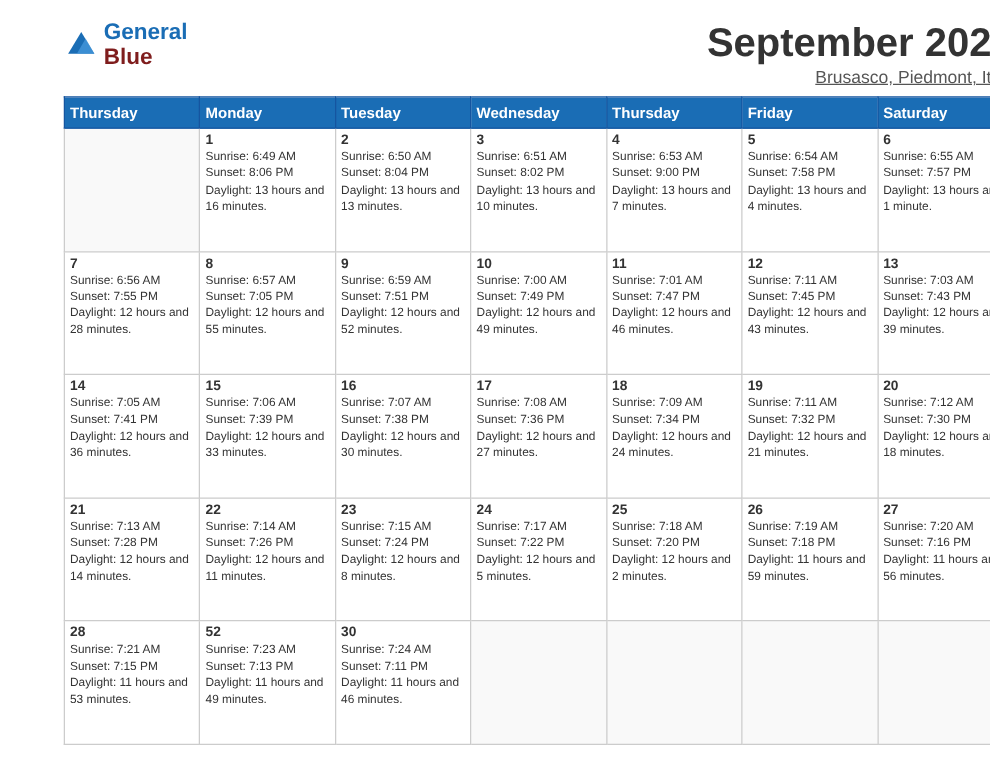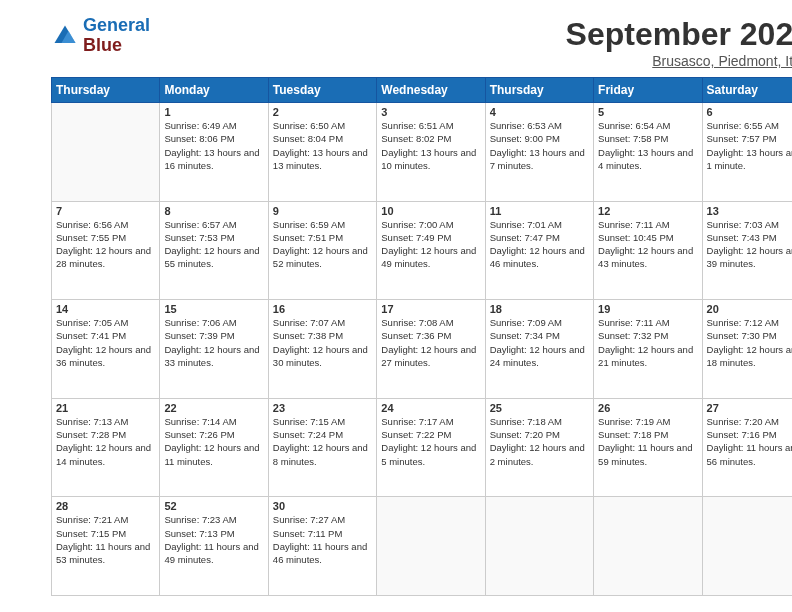--- a/index.html
+++ b/index.html
@@ -183,21 +183,21 @@
           <div class="day-info">
             <div>Sunrise: 6:56 AM</div>
             <div>Sunset: 7:55 PM</div>
             <div>Daylight: 12 hours and 28 minutes.</div>
           </div>
         </td>
           <td>
           <div class="day-number">8</div>
           <div class="day-info">
             <div>Sunrise: 6:57 AM</div>
-            <div>Sunset: 7:53 PM</div>
+            <div>Sunset: 7:05 PM</div>
             <div>Daylight: 12 hours and 55 minutes.</div>
           </div>
         </td>
           <td>
           <div class="day-number">9</div>
           <div class="day-info">
             <div>Sunrise: 6:59 AM</div>
             <div>Sunset: 7:51 PM</div>
             <div>Daylight: 12 hours and 52 minutes.</div>
           </div>
@@ -215,21 +215,21 @@
           <div class="day-info">
             <div>Sunrise: 7:01 AM</div>
             <div>Sunset: 7:47 PM</div>
             <div>Daylight: 12 hours and 46 minutes.</div>
           </div>
         </td>
           <td>
           <div class="day-number">12</div>
           <div class="day-info">
             <div>Sunrise: 7:11 AM</div>
-            <div>Sunset: 10:45 PM</div>
+            <div>Sunset: 7:45 PM</div>
             <div>Daylight: 12 hours and 43 minutes.</div>
           </div>
         </td>
           <td>
           <div class="day-number">13</div>
           <div class="day-info">
             <div>Sunrise: 7:03 AM</div>
             <div>Sunset: 7:43 PM</div>
             <div>Daylight: 12 hours and 39 minutes.</div>
           </div>
@@ -364,21 +364,21 @@
           <div class="day-number">52</div>
           <div class="day-info">
             <div>Sunrise: 7:23 AM</div>
             <div>Sunset: 7:13 PM</div>
             <div>Daylight: 11 hours and 49 minutes.</div>
           </div>
         </td>
           <td>
           <div class="day-number">30</div>
           <div class="day-info">
-            <div>Sunrise: 7:27 AM</div>
+            <div>Sunrise: 7:24 AM</div>
             <div>Sunset: 7:11 PM</div>
             <div>Daylight: 11 hours and 46 minutes.</div>
           </div>
         </td>
           <td class="empty-cell"></td>
           <td class="empty-cell"></td>
           <td class="empty-cell"></td>
           <td class="empty-cell"></td>
         </tr>
       </tbody>

